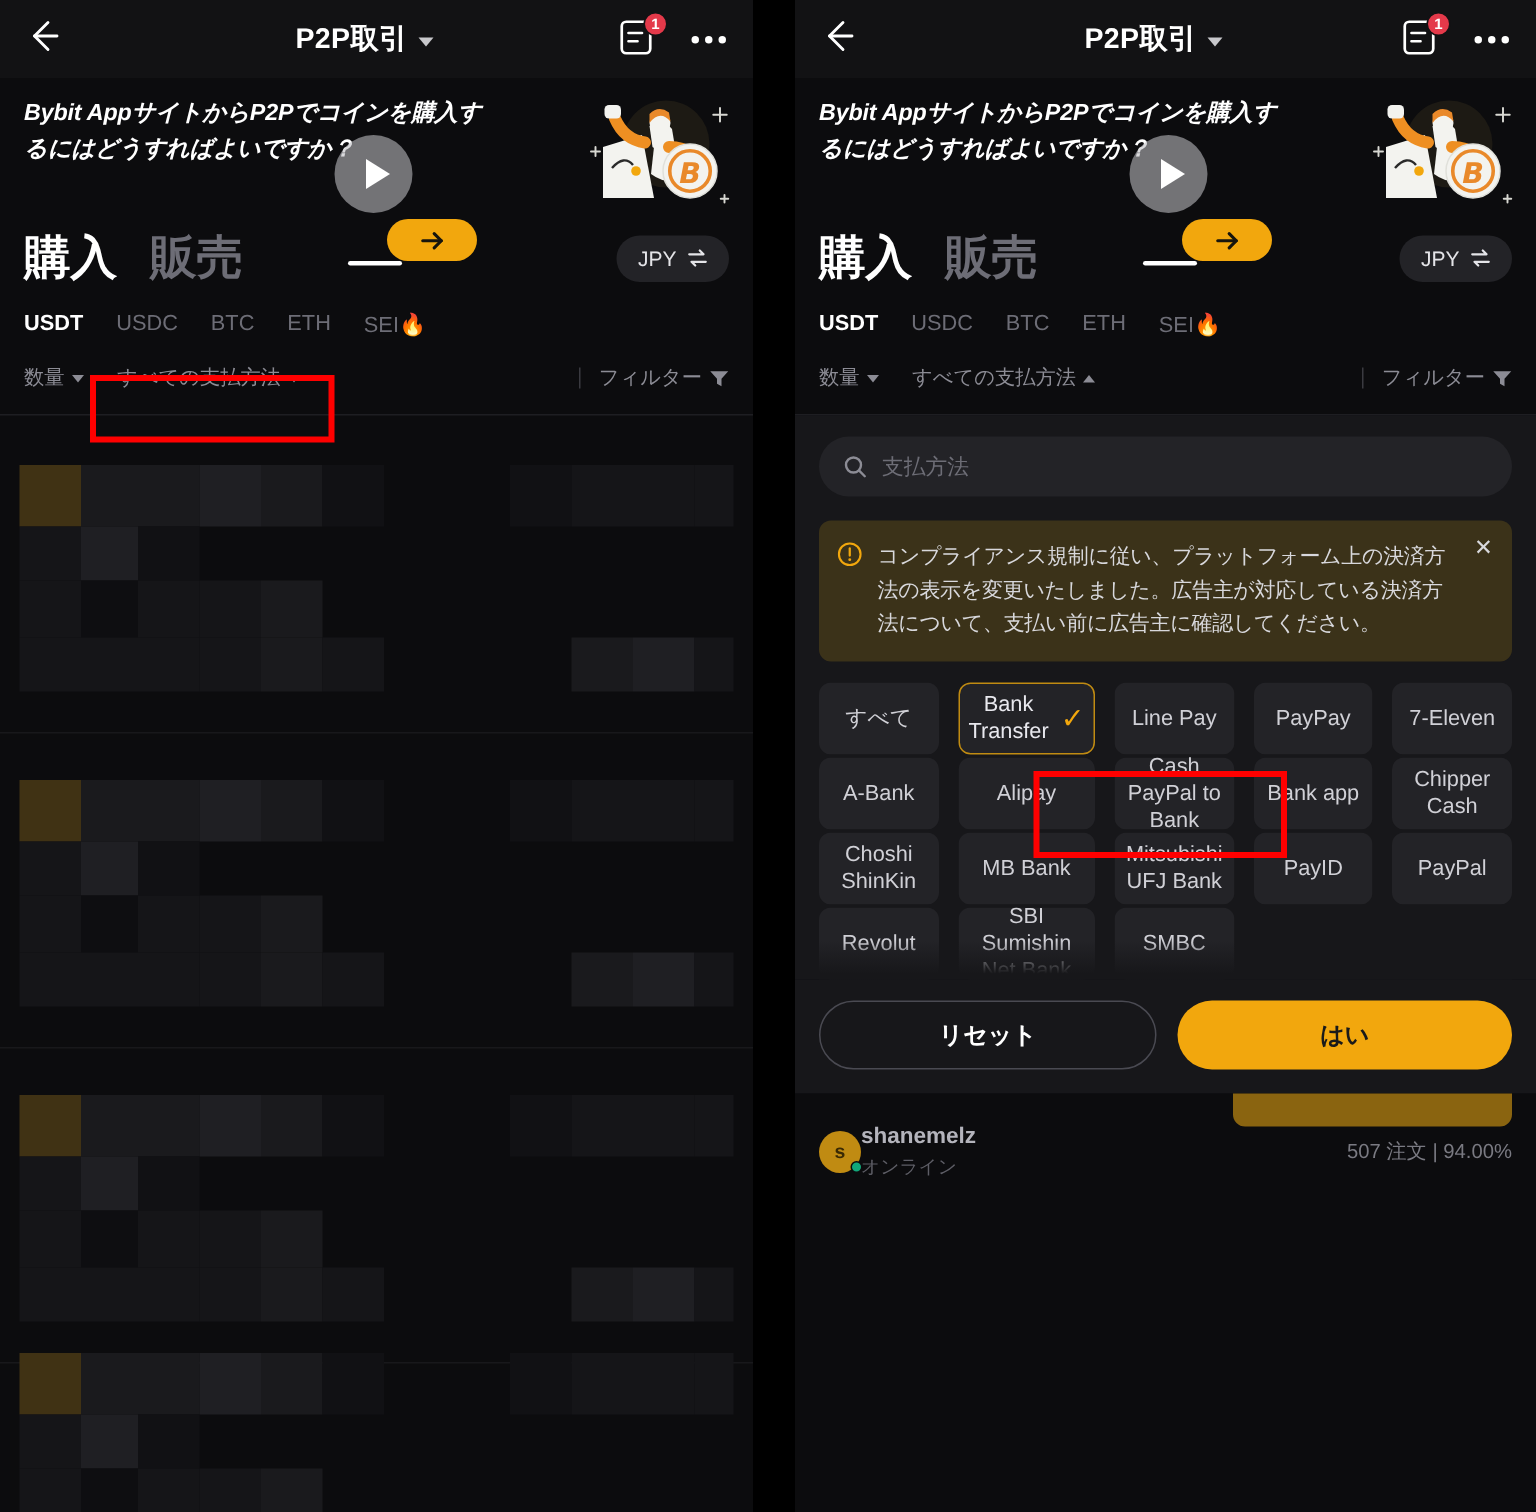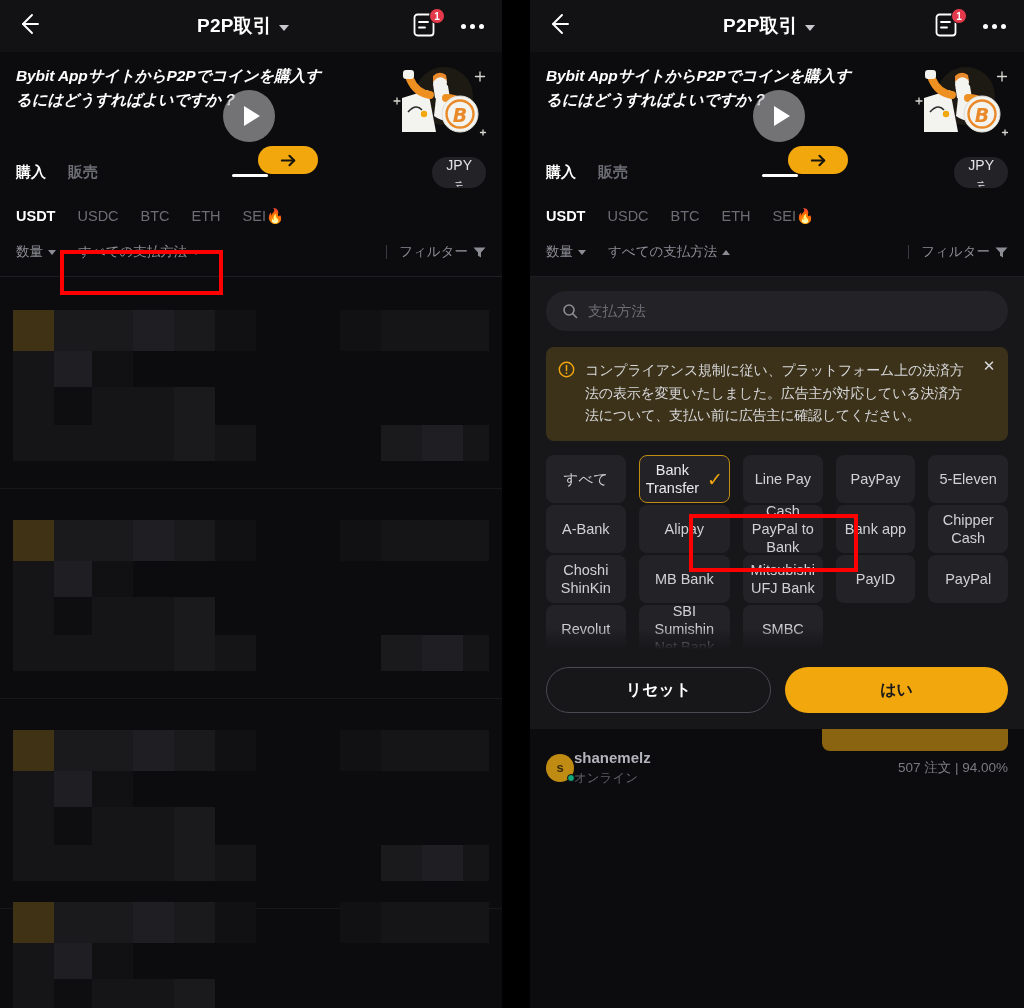--- a/index.html
+++ b/index.html
@@ -83,27 +83,27 @@
   .promo-arrow svg { width: 19px; height: 19px; }
   .promo-bar {
     position: absolute; left: 232px; top: 122px; width: 36px; height: 3px;
     background: #fff; border-radius: 2px;
   }
 
   
   .bs-row {
     display: flex; align-items: center; padding: 14px 16px 4px 16px; height: 54px;
   }
-  .bs-tab { font-size: 15px; font-weight: 700; margin-right: 22px; cursor: pointer; }
+  .bs-tab { font-size: 31px; font-weight: 700; margin-right: 22px; cursor: pointer; }
   .bs-tab.active { color: #fff; }
   .bs-tab.inactive { color: #6d6d76; }
   .cur-pill {
     margin-left: auto; background: #232327; border-radius: 16px;
     height: 31px; padding: 0 14px; display: flex; align-items: center; gap: 7px;
-    color: #e4e4e8; font-size: 14px; cursor: pointer; flex-direction: column;
+    color: #e4e4e8; font-size: 14px; cursor: pointer;
   }
   .cur-pill svg { width: 14px; height: 14px; }
 
   
   .coin-row { display: flex; align-items: center; gap: 22px; padding: 8px 16px 0 16px; height: 36px; }
   .coin { font-size: 14.5px; color: #6d6d76; cursor: pointer; white-space: nowrap; }
   .coin.active { color: #fff; font-weight: 700; }
   .fire { color: #f2a70d; }
 
   
@@ -557,21 +557,21 @@
             <span>Bank Transfer</span>
             <span class="chk">✓</span>
           </div>
           <div class="pm">
             <span>Line Pay</span>
           </div>
           <div class="pm">
             <span>PayPay</span>
           </div>
           <div class="pm">
-            <span>5-Eleven</span>
+            <span>7-Eleven</span>
           </div>
           <div class="pm">
             <span>A-Bank</span>
           </div>
           <div class="pm">
             <span>Alipay</span>
           </div>
           <div class="pm">
             <span>Cash PayPal to Bank</span>
           </div>

